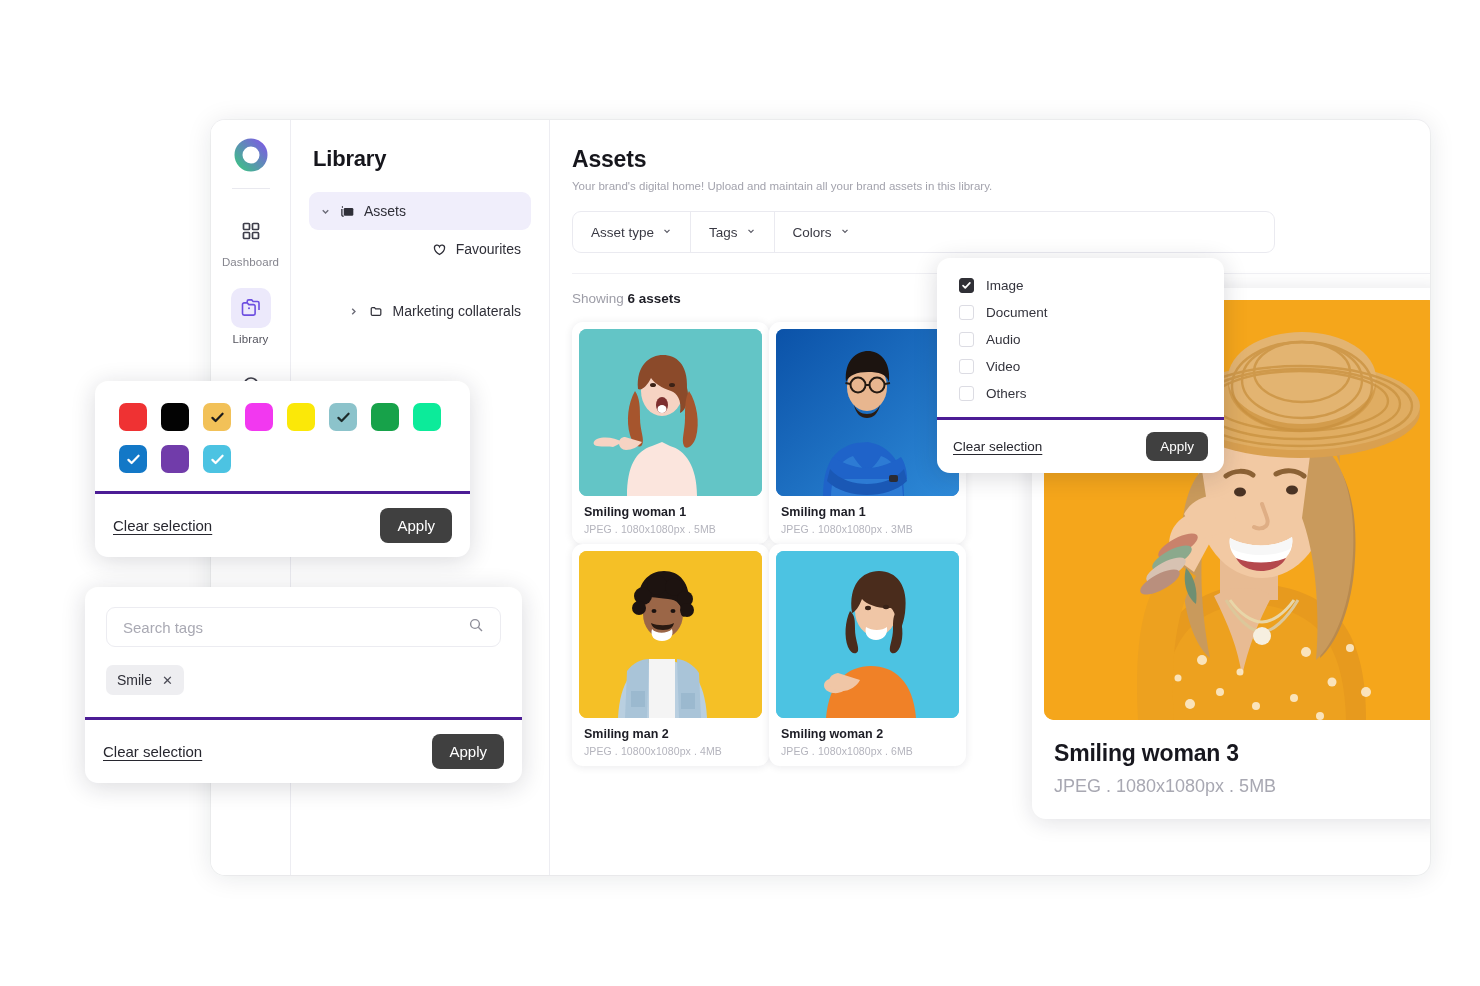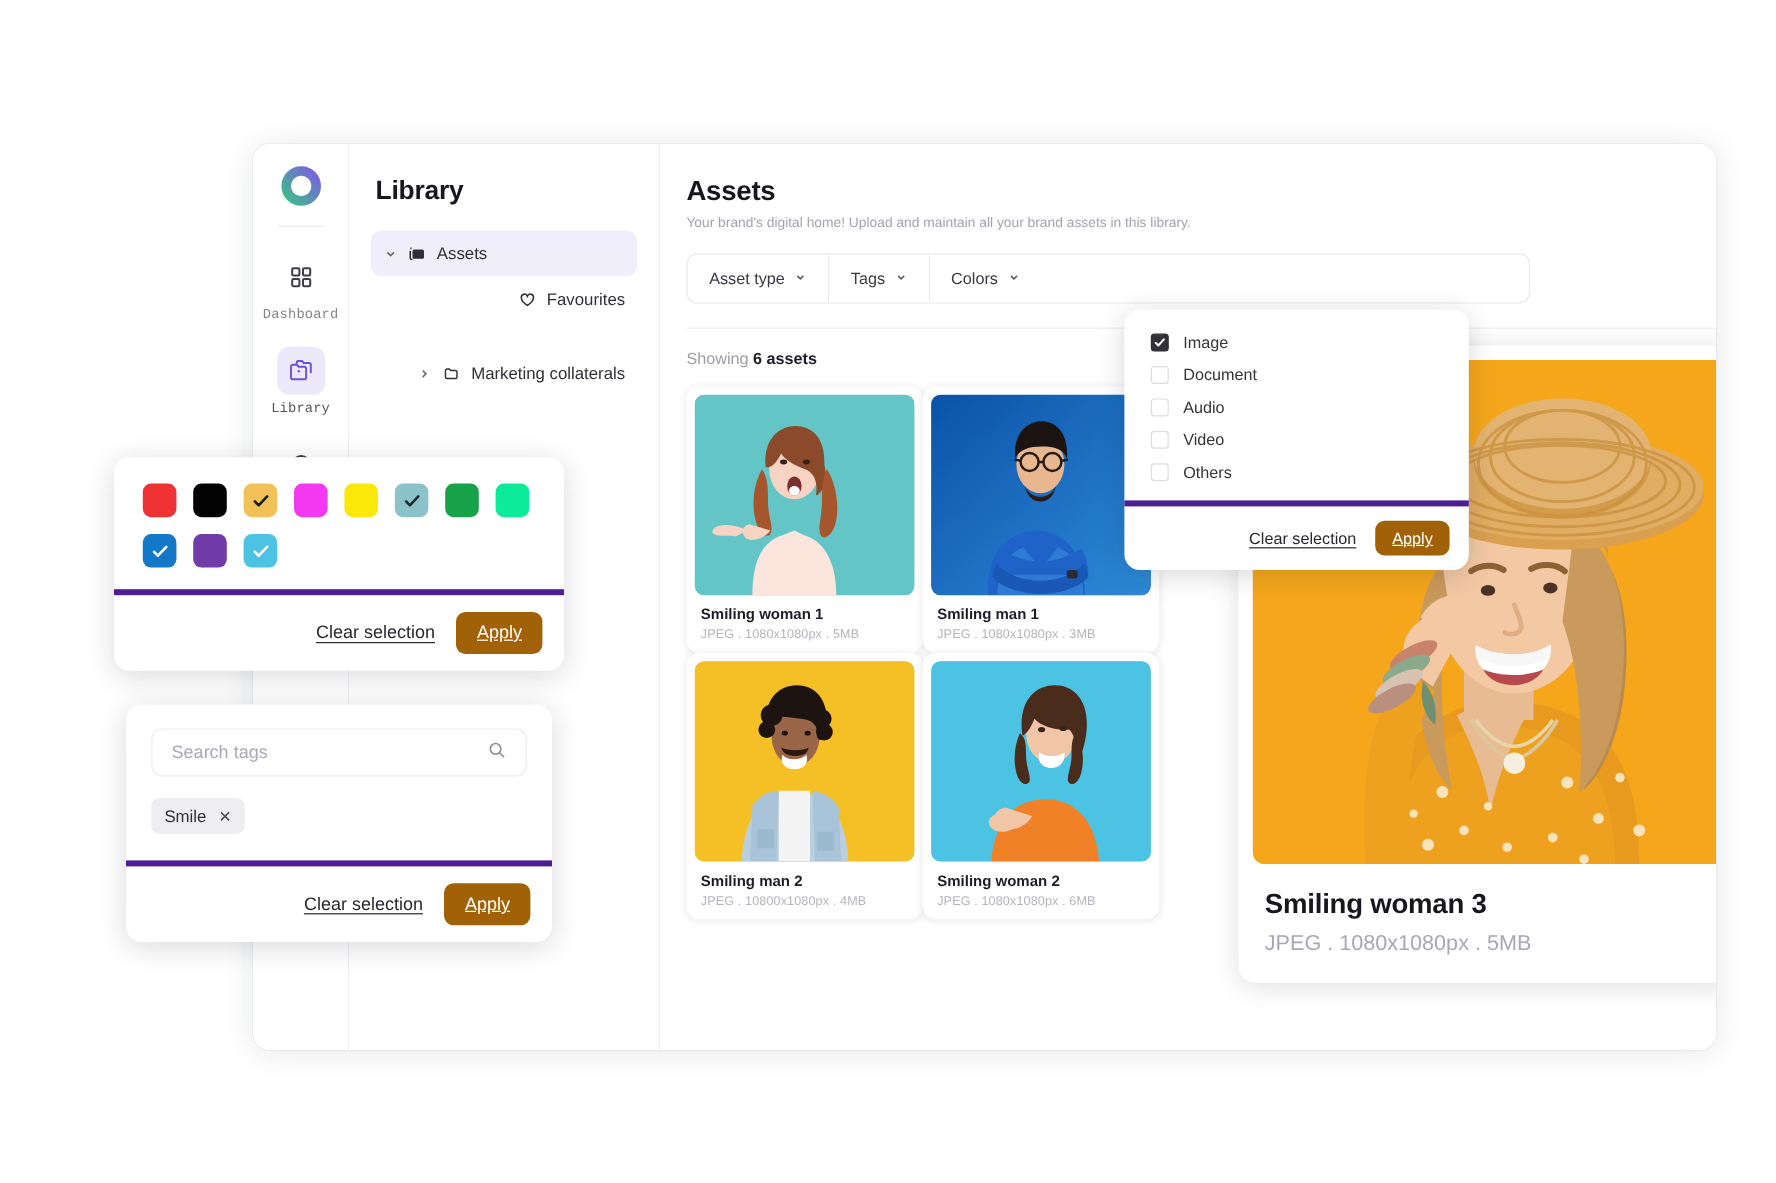--- a/index.html
+++ b/index.html
@@ -35,21 +35,21 @@
   .rail-item {
     width: 62px; display:flex; flex-direction:column; align-items:center;
     margin-bottom: 20px; cursor: pointer;
   }
   .rail-ico {
     width: 40px; height: 40px; border-radius: 10px;
     display:flex; align-items:center; justify-content:center;
     color: #3e3e4a;
   }
   .rail-item.active .rail-ico { background: #ece9fb; color: #6d4fe0; }
-  .rail-label { font-size: 11.5px; color: #86868f; margin-top: 5px; letter-spacing: .1px; font-family: Liberation Mono, monospace; }
+  .rail-label { font-size: 11.5px; color: #86868f; margin-top: 5px; letter-spacing: .1px; }
   .rail-item.active .rail-label { color: #55555f; }
 
   
   .libside {
     width: 259px; flex: 0 0 259px;
     border-right: 1px solid #ededf2;
     padding: 26px 18px 0 18px;
     background:#fff;
   }
   .libside h2 { font-size: 22px; font-weight: 700; color:#16161c; letter-spacing:-.2px; margin: 0 0 20px 4px; }
@@ -118,45 +118,45 @@
   .detail .dthumb { width:394px; height:420px; border-radius:10px; overflow:hidden; position:relative; }
   .detail .dname { font-size:23px; font-weight:700; color:#17171e; margin: 20px 0 0 10px; letter-spacing:-.2px; }
   .detail .dmeta { font-size:18px; color:#a8a8b2; margin: 9px 0 0 10px; }
 
   
   .pop {
     position:absolute; background:#fff; border-radius: 13px;
     box-shadow: 0 4px 24px rgba(25,25,45,.16);
   }
   .pop-foot {
-    border-top:5px solid #4c1d95;
-    display:flex; align-items:center; justify-content:flex-end; gap:18px;
+    border-top:3px solid #4c1d95;
+    display:flex; align-items:center; justify-content:space-between; gap:18px;
     padding: 14px 18px;
   }
   .clearsel {
     font-size:15px; color:#27272f; text-decoration:underline; cursor:pointer;
     text-underline-offset: 3px;
   }
   .applybtn {
-    background:#a16207; color:#fff; border:0; border-radius:8px;
+    background:#404040; color:#fff; border:0; border-radius:8px;
     font-size:15px; font-family:"Liberation Sans",sans-serif;
-    padding: 9px 17px; cursor:pointer;text-decoration:underline;
+    padding: 9px 17px; cursor:pointer;
   }
 
   
   #colors-pop { left: 95px; top: 381px; width: 375px; }
   .swatch-wrap { padding: 22px 24px 18px 24px; display:flex; flex-wrap:wrap; gap: 14px; width: 100%; }
   .swatch {
     width:28px; height:28px; border-radius:7px; cursor:pointer;
     display:flex; align-items:center; justify-content:center; position:relative;
   }
   .swatch svg { display:block; }
 
   
-  #tags-pop { left: 105px; top: 587px; width: 355px; }
+  #tags-pop { left: 85px; top: 587px; width: 437px; }
   .tags-body { padding: 20px 21px 22px 21px; }
   .tagsearch {
     height: 40px; border:1px solid #ececf1; border-radius:9px;
     display:flex; align-items:center; gap:8px; padding: 0 16px;
   }
   .tagsearch input {
     flex:1 1 auto; border:0; outline:0; font-size:15px; color:#33333c;
     font-family:"Liberation Sans",sans-serif; background:transparent; min-width:0;
   }
   .tagsearch input::placeholder { color:#a9a9b3; }

